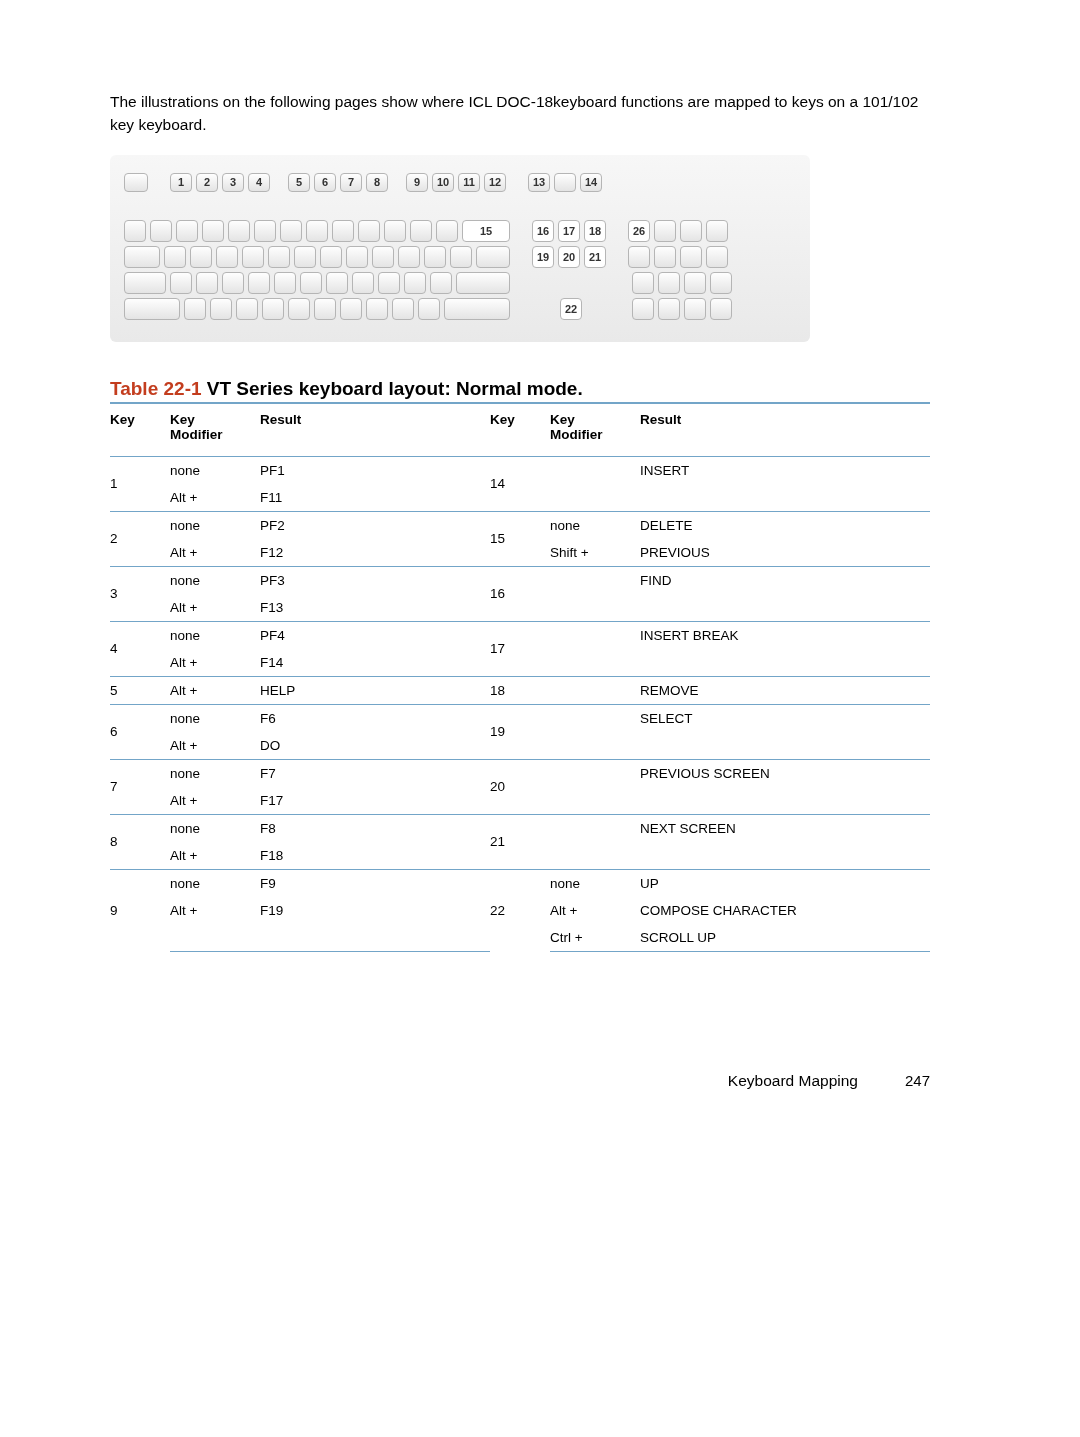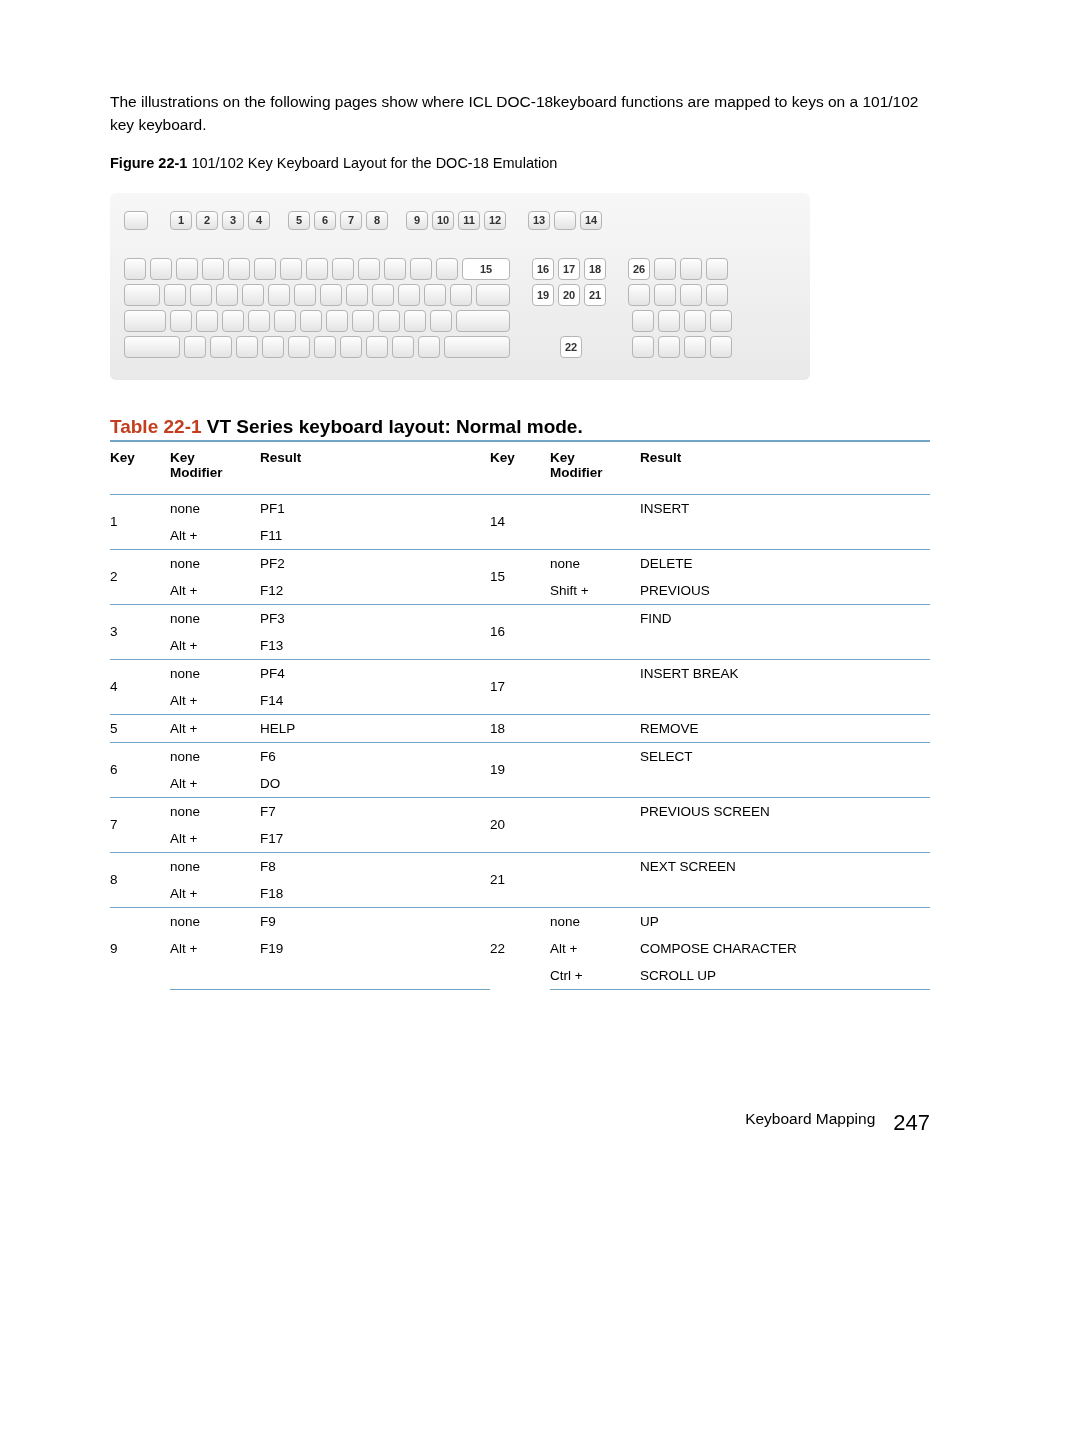--- a/index.html
+++ b/index.html
@@ -87,35 +87,32 @@
   .col-res-l { width: 230px; }
   .col-key-r { width: 60px; }
   .col-mod-r { width: 90px; }
   .col-res-r { }
   .mod-italic { }
   .sep-top td { border-top: 1px solid #73a5c8; }
 
   .footer {
     display: flex;
     justify-content: flex-end;
-    gap: 18px;
+    gap: 30px;
     margin-top: 120px;
     font-size: 16px;
   }
   .footer .sec { font-size: 15.5px; }
-  .footer .pg { font-size: 22px; }
+  .footer .pg { font-size: 15px; margin-left: 17px; }
 </style>
 </head>
 <body>
 
 <div class="page">
   <div class="intro">The illustrations on the following pages show where ICL DOC-18keyboard functions are mapped to keys on a 101/102 key keyboard.</div>
-  <div class="fig-label">
-    <b>Figure 22-1</b><span>  101/102 Key Keyboard Layout for the DOC-18 Emulation</span>
-  </div>
 
   <div class="kbd-wrap">
 
     <div class="kbd-row top-row">
       <div class="key" style="min-width:24px"></div>
       <div class="kgap"></div>
       <div class="key">1</div>
       <div class="key">2</div>
       <div class="key">3</div>
       <div class="key">4</div>

